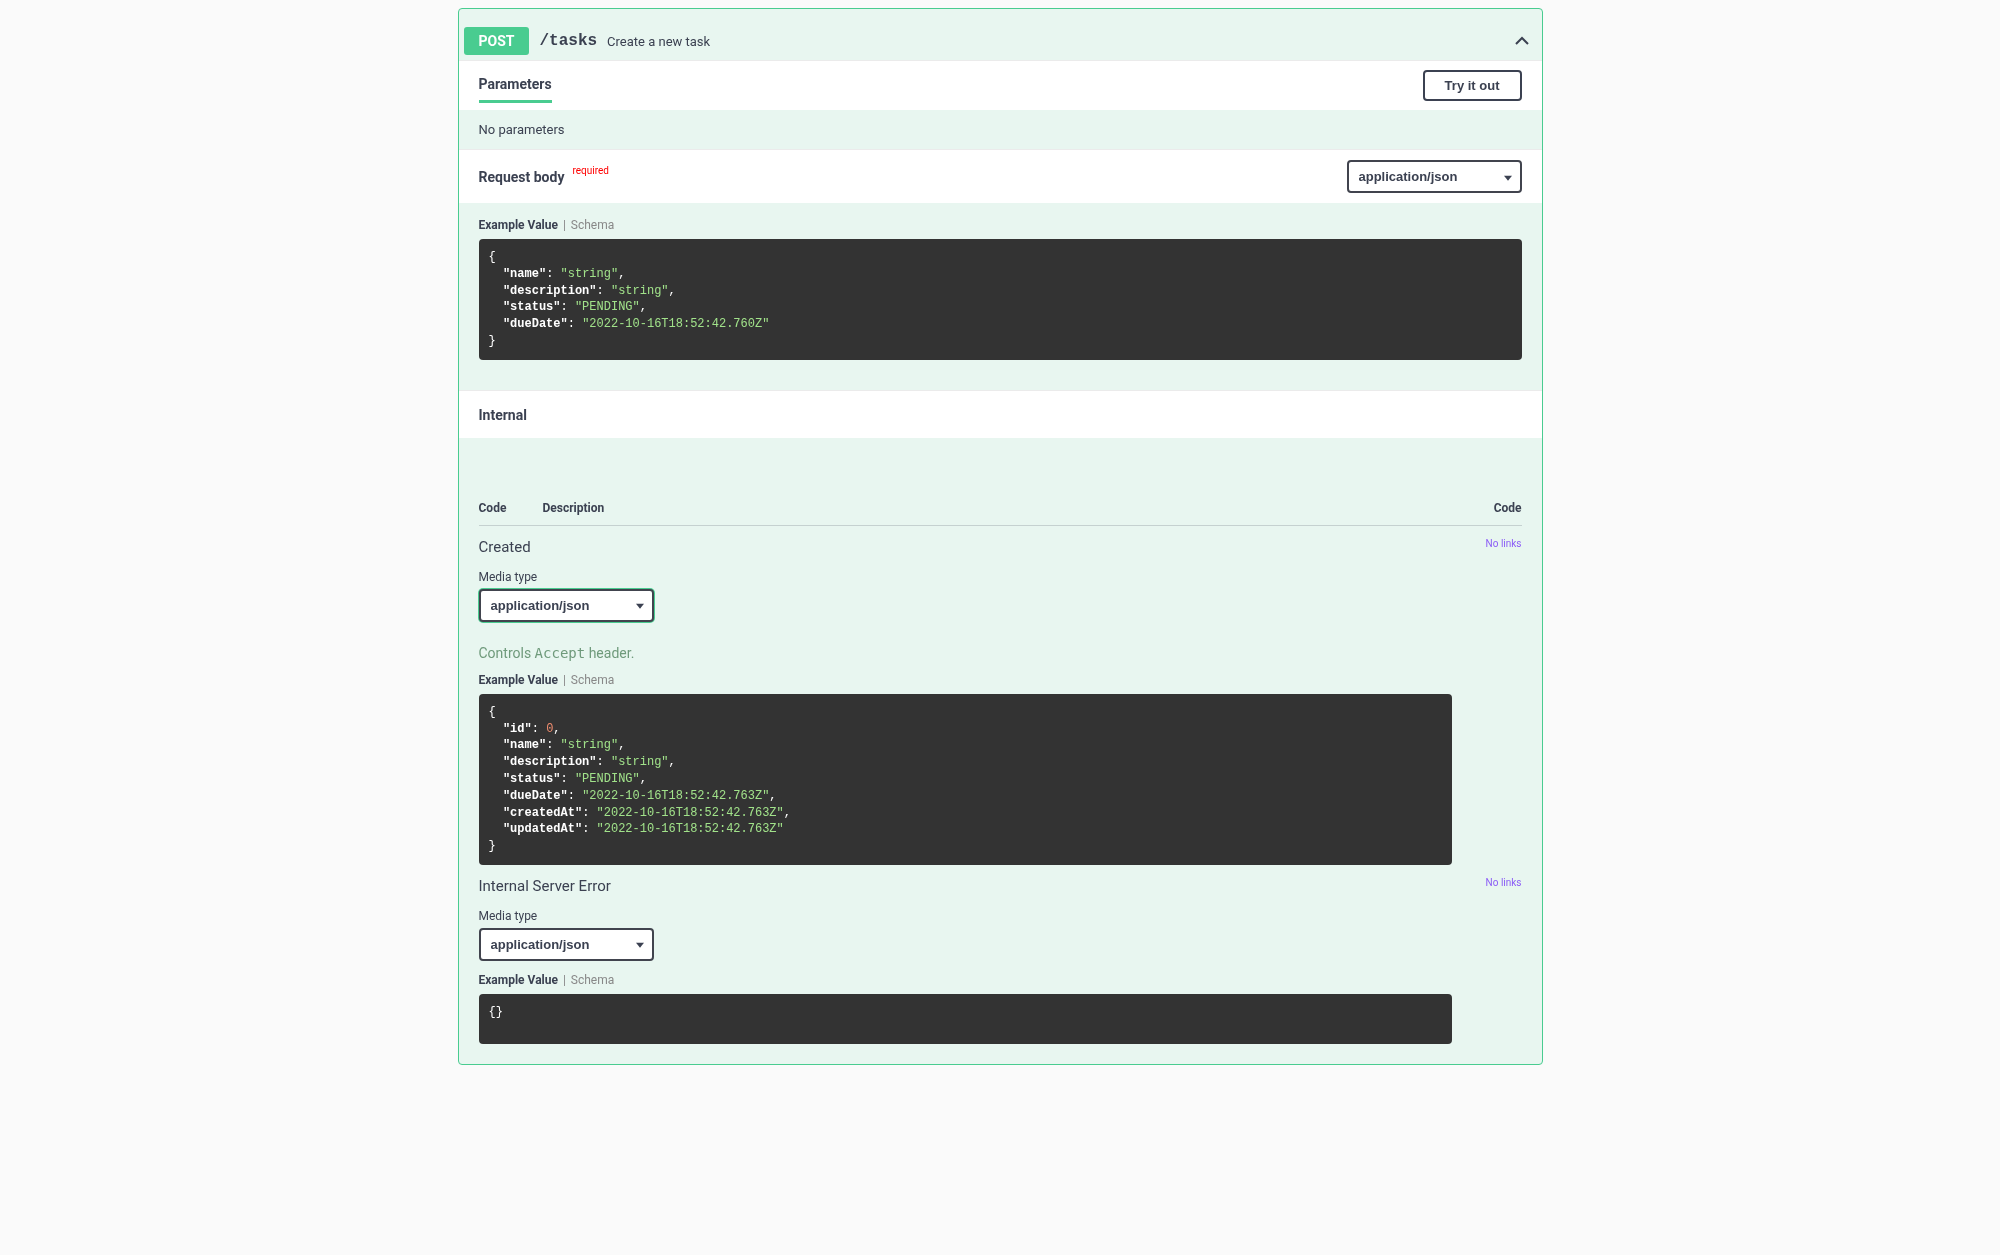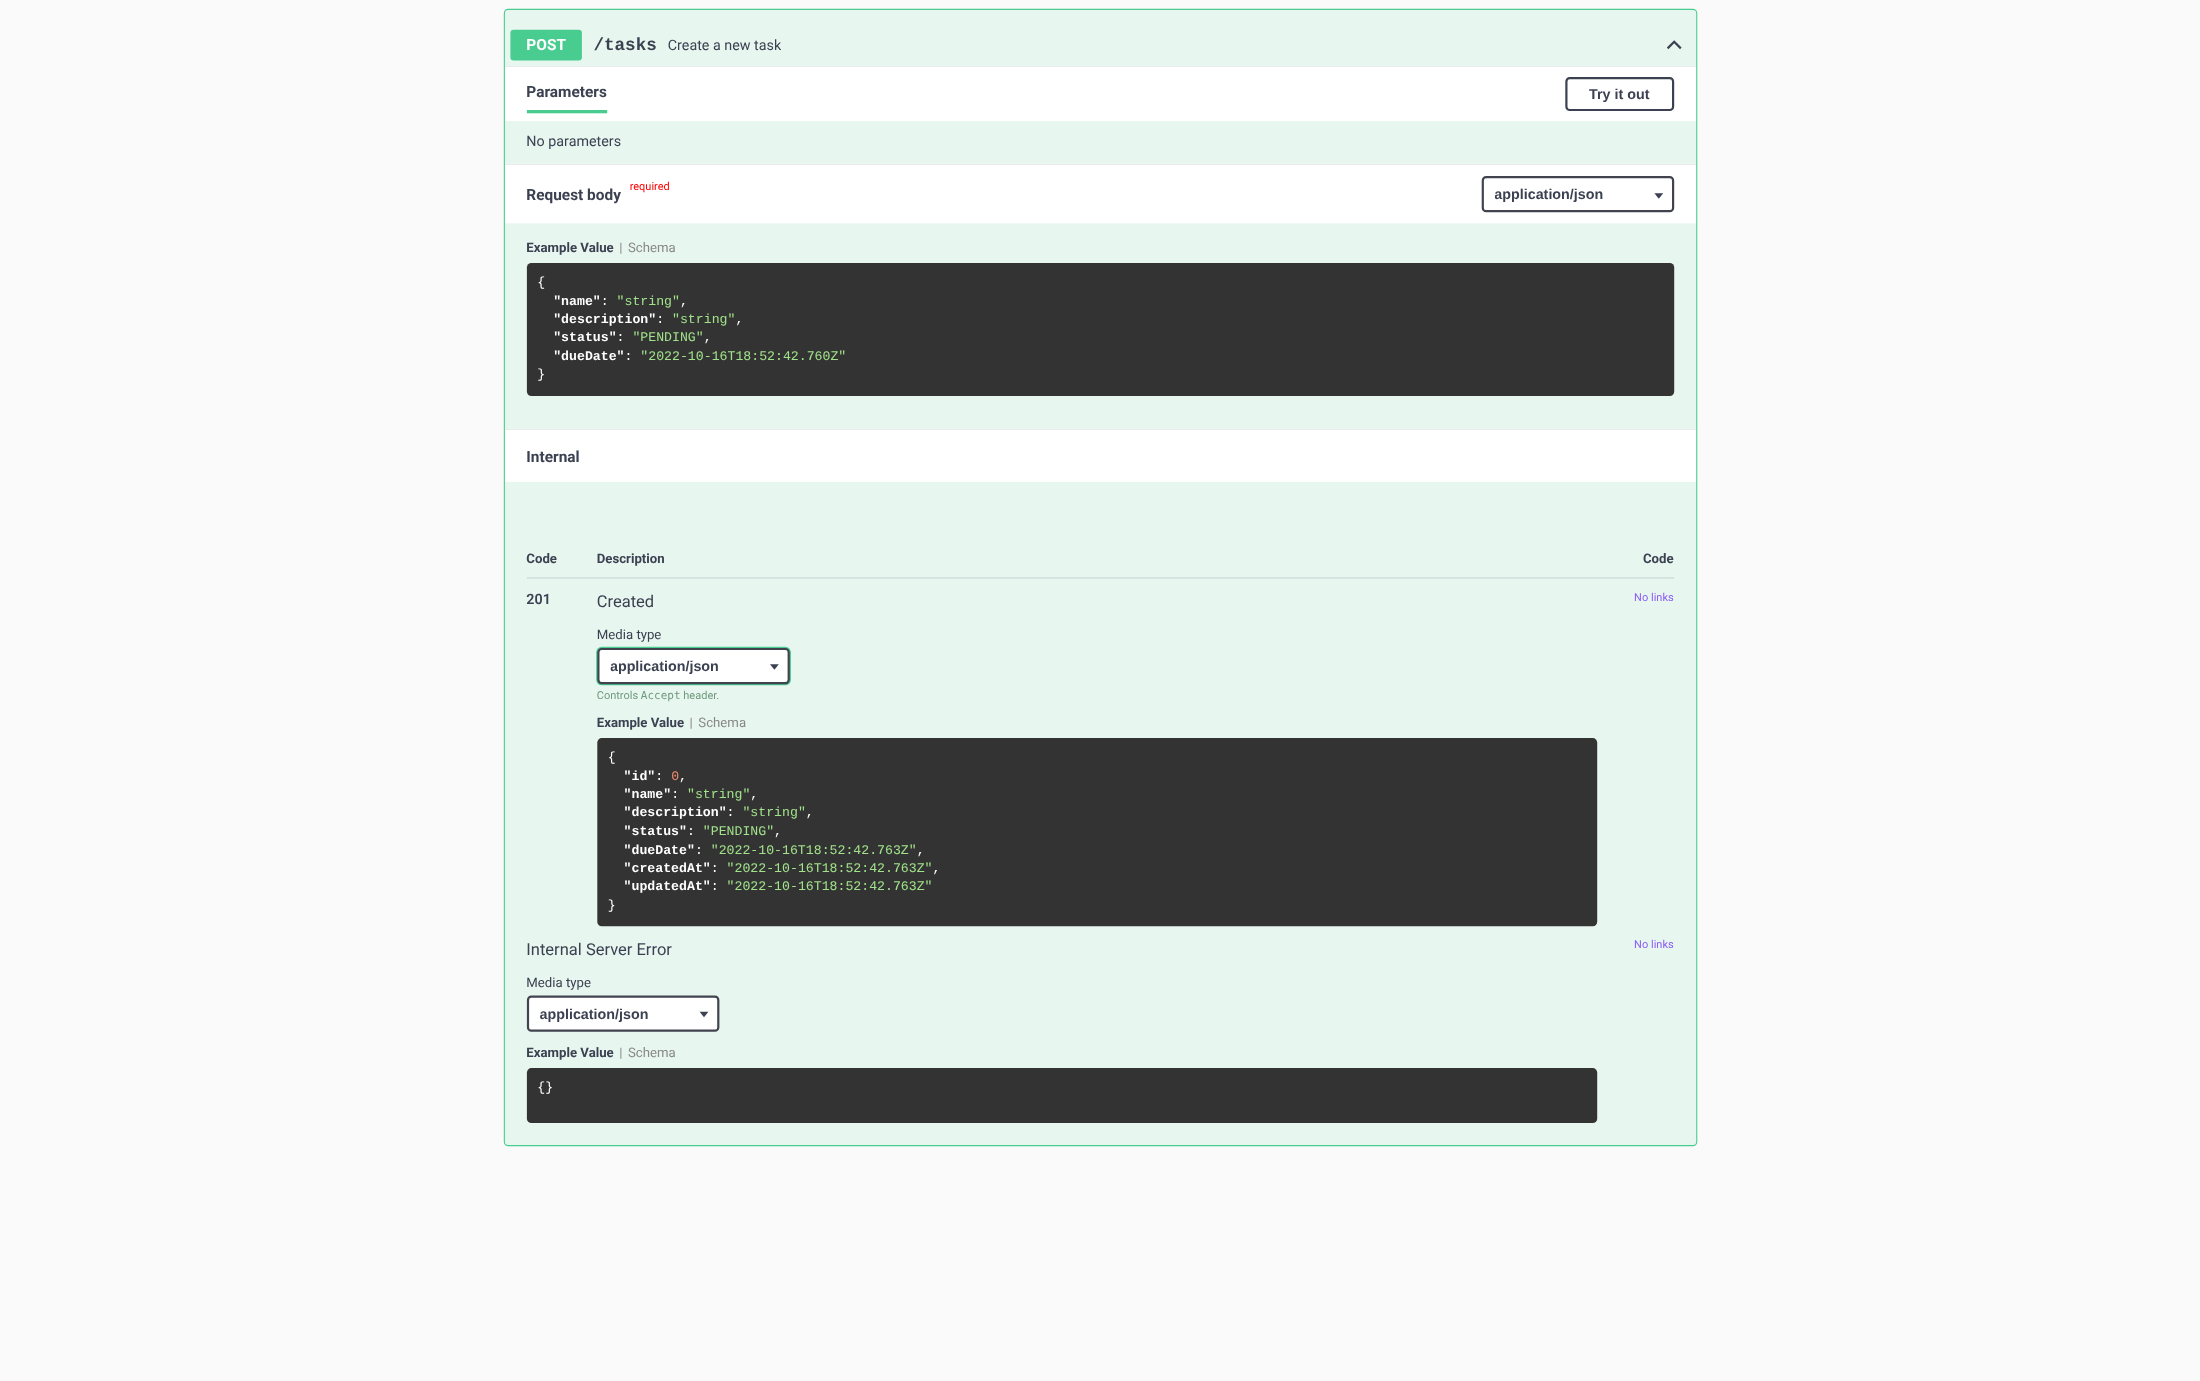--- a/index.html
+++ b/index.html
@@ -184,21 +184,21 @@
       border-radius: 4px;
       padding: 7px 30px 7px 10px;
       font-size: 13px;
       font-weight: 700;
       color: #3b4151;
       background: #fff;
       appearance: none;
       min-width: 175px;
       box-shadow: 0 0 0 1px #49cc90;
     }
-    .accept-hint { font-size: 10px; color: #6f9a7b; margin-top: 5px; }
+    .accept-hint { font-size: 14px; color: #6f9a7b; margin-top: 23px; }
     .accept-hint .mono { font-family: Menlo, Monaco, monospace; }
     .resp-tabs { font-size: 12px; color: #3b4151; margin-top: 12px; margin-bottom: 7px; }
     .resp-desc-title { font-size: 15px; color: #3b4151; margin-bottom: 2px;}
     .code-block.small { min-height: 50px; }
   </style>
 </head>
 <body>
 
 <div class="container">
   <div class="op-header">
@@ -250,21 +250,20 @@
   </div>
 
   <div class="responses-body">
     <div class="resp-header-row">
       <div class="col-code">Code</div>
       <div class="col-desc">Description</div>
       <div class="col-links">Code</div>
     </div>
     <div id="responses-list">
         <div class="resp-row">
-          <div class="resp-code">201</div>
           <div class="resp-desc"><div class="resp-desc-title">Created</div><div class="media-label">Media type</div><span class="select-wrap"><select class="content-select-green"><option>application/json</option></select></span><div class="accept-hint">Controls <span class="mono">Accept</span> header.</div><div class="resp-tabs"><span class="tab-active">Example Value</span><span class="tab-divider"> | </span><span class="tab-inactive">Schema</span></div><pre class="code-block">{
   <span class="key">"id"</span>: <span class="num">0</span>,
   <span class="key">"name"</span>: <span class="str">"string"</span>,
   <span class="key">"description"</span>: <span class="str">"string"</span>,
   <span class="key">"status"</span>: <span class="str">"PENDING"</span>,
   <span class="key">"dueDate"</span>: <span class="str">"2022-10-16T18:52:42.763Z"</span>,
   <span class="key">"createdAt"</span>: <span class="str">"2022-10-16T18:52:42.763Z"</span>,
   <span class="key">"updatedAt"</span>: <span class="str">"2022-10-16T18:52:42.763Z"</span>
 }</pre></div>
           <div class="resp-links">No links</div>

